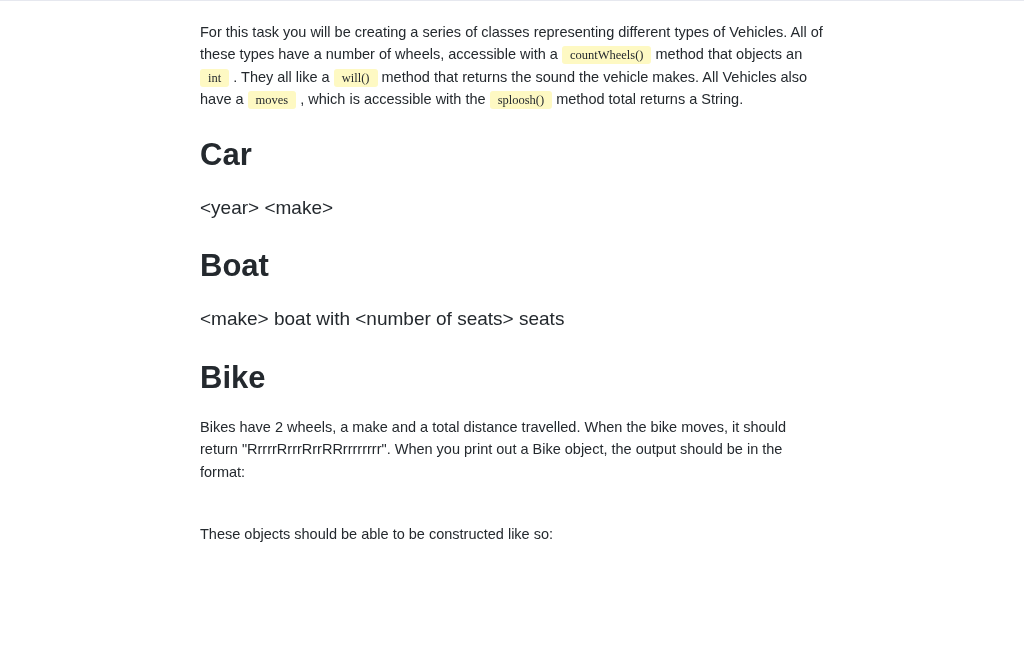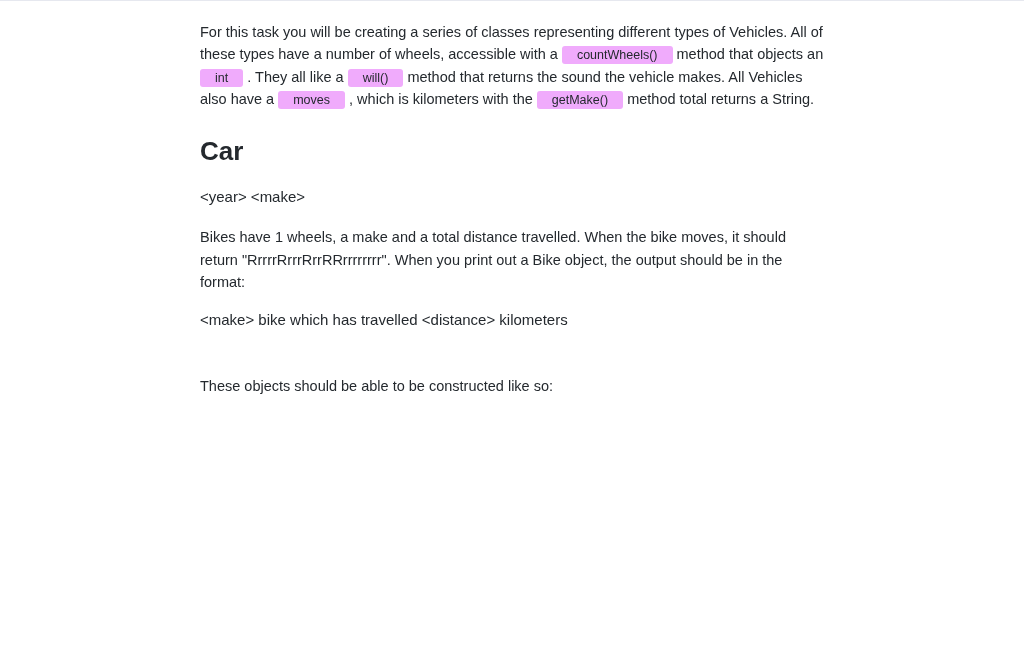--- a/index.html
+++ b/index.html
@@ -17,63 +17,65 @@
     background: #e6e8ef;
     width: 100%;
   }
   .page {
     width: 1024px;
     padding: 20px 200px 20px 200px;
   }
   p { margin: 0 0 14px 0; }
   h2 {
     font-weight: 600;
-    font-size: 26px;
+    font-size: 31px;
     margin: 20px 0 14px 0;
     color: #24292e;
   }
   code.inline {
-    font-family: Liberation Sans, sans-serif;
-    background: #f0abfc;
+    font-family: Liberation Serif, serif;
+    background: #fef9c3;
     border-radius: 3px;
-    padding: 2px 15px;
+    padding: 2px 8px;
     font-size: 12.5px;
     color: #24292e;
   }
   .fmt {
     margin: 0 0 18px 0;
-    font-size: 15px;
+    font-size: 19px;
   }
   .spacer { height: 26px; }
 </style>
 </head>
 <body>
 
 <div class="topline"></div>
 
 <div class="page">
 
   <p>
     <span>For this task you will be creating a series of classes representing different types of Vehicles. All of these types have a number of wheels, accessible with a </span>
     <code class="inline">countWheels()</code>
     <span> method that objects an </span>
     <code class="inline">int</code>
     <span> . They all like a </span>
     <code class="inline">will()</code>
     <span> method that returns the sound the vehicle makes. All Vehicles also have a </span>
     <code class="inline">moves</code>
-    <span> , which is kilometers with the </span>
-    <code class="inline">getMake()</code>
+    <span> , which is accessible with the </span>
+    <code class="inline">sploosh()</code>
     <span> method total returns a String.</span>
   </p>
 
   <h2>Car</h2>
   <p class="fmt">&lt;year&gt; &lt;make&gt;</p>
 
+  <h2>Boat</h2>
+  <p class="fmt">&lt;make&gt; boat with &lt;number of seats&gt; seats</p>
 
-  <p>Bikes have 1 wheels, a make and a total distance travelled. When the bike moves, it should return "RrrrrRrrrRrrRRrrrrrrrr". When you print out a Bike object, the output should be in the format:</p>
-  <p class="fmt">&lt;make&gt; bike which has travelled &lt;distance&gt; kilometers</p>
+  <h2>Bike</h2>
+  <p>Bikes have 2 wheels, a make and a total distance travelled. When the bike moves, it should return "RrrrrRrrrRrrRRrrrrrrrr". When you print out a Bike object, the output should be in the format:</p>
 
   <div class="spacer"></div>
 
   <p>These objects should be able to be constructed like so:</p>
 
 </div>
 
 </body></html>

